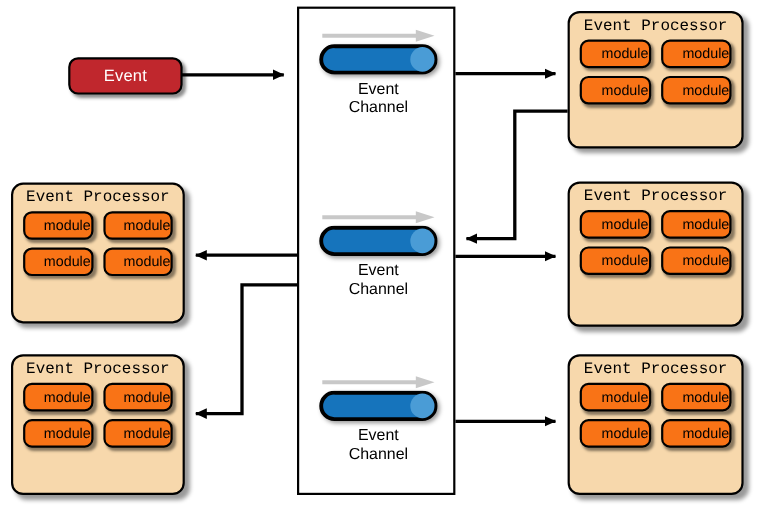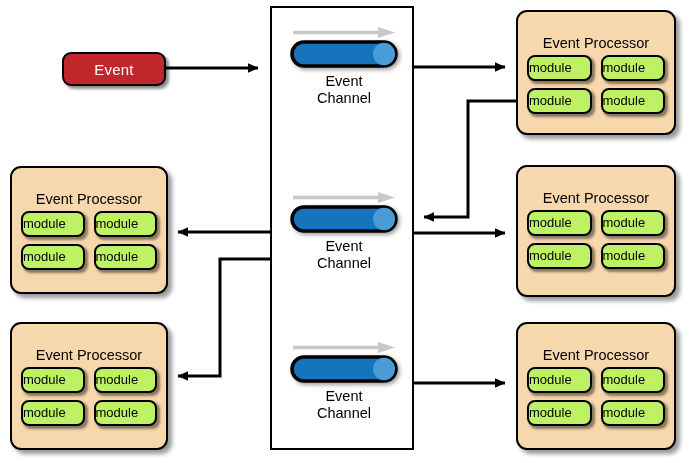--- a/index.html
+++ b/index.html
@@ -47,40 +47,41 @@
     border: 2.5px solid #000000;
     border-radius: 11px;
     box-shadow: 4px 4px 4px rgba(0,0,0,0.40);
     display: flex;
     flex-direction: column;
     align-items: center;
   }
   .processor-title {
     font-size: 14.5px;
     color: #000000;
-    margin-top: 23px;
+    margin-top: 4px;
     margin-bottom: 4px;
     white-space: nowrap;
+    font-family: Liberation Mono, monospace;
   }
   .module-grid {
     display: grid;
     grid-template-columns: 1fr 1fr;
     gap: 7px 9px;
     padding: 0 9px 9px 9px;
     box-sizing: border-box;
     width: 100%;
   }
   .module {
-    background: #bef264;
+    background: #f97316;
     border: 2.5px solid #000000;
     border-radius: 8px;
     box-shadow: 2.5px 2.5px 2.5px rgba(0,0,0,0.45);
     color: #000000;
     font-size: 13px;
-    text-align: left;
+    text-align: right;
     padding: 3px 0 4px 0;
     box-sizing: border-box;
     white-space: nowrap;
   }
   
   .channel-container {
     position: absolute;
     box-sizing: border-box;
     background: #ffffff;
     border: 2.5px solid #000000;

